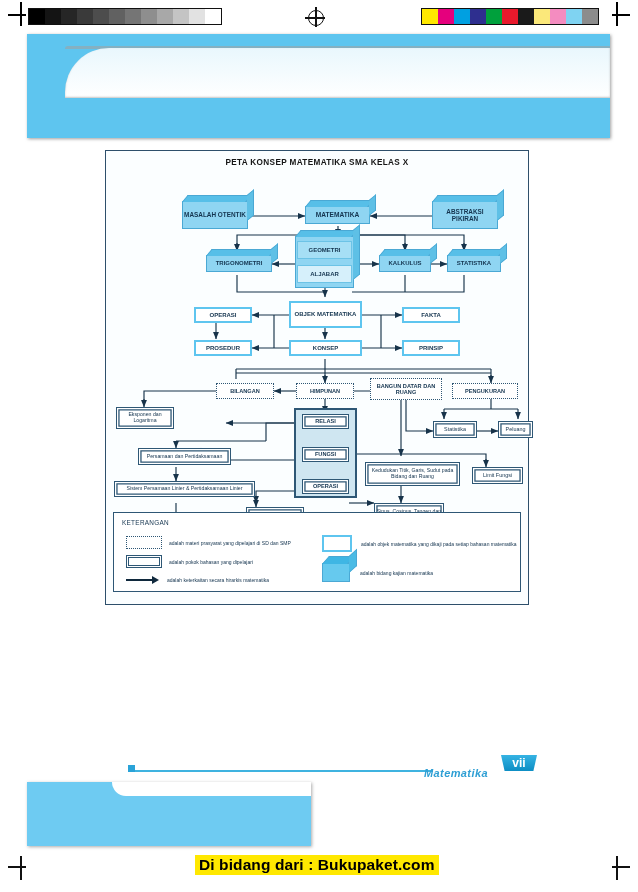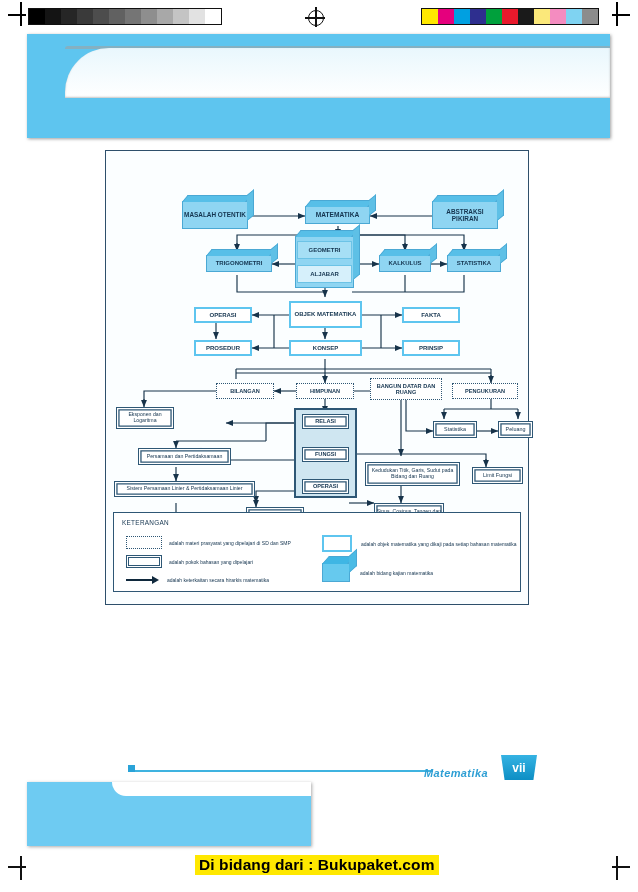--- a/index.html
+++ b/index.html
@@ -102,21 +102,21 @@
               background:#6ecbf2;box-shadow:1px 1px 3px rgba(90,90,90,.5);}
   .foot-step{position:absolute;left:112px;top:782px;width:199px;height:14px;
              background:#ffffff;border-bottom-left-radius:26px;}
   .foot-rule{position:absolute;left:133px;top:770px;width:300px;height:1.5px;
              background:#3fb3e0;}
   .foot-sq{position:absolute;left:128px;top:765px;width:7px;height:7px;
            background:#2aa3d8;}
   .foot-label{position:absolute;left:424px;top:767px;font-size:11px;
               font-style:italic;font-weight:bold;color:#2f9fd4;
               letter-spacing:.4px;}
-  .page-badge{position:absolute;left:501px;top:755px;width:36px;height:25px;
+  .page-badge{position:absolute;left:501px;top:755px;width:36px;height:16px;
               background:linear-gradient(#35b3e3,#0d8ec4);color:#fff;
               font-size:12px;font-weight:bold;display:flex;
               align-items:center;justify-content:center;
               clip-path:polygon(0 0,100% 0,90% 100%,10% 100%);
               box-shadow:1px 1px 2px rgba(60,60,60,.5);}
 
   .banner{position:absolute;left:195px;top:855px;
           background:#ffe800;color:#000;font-size:15.5px;font-weight:bold;
           padding:1px 4px;letter-spacing:.1px;}
 
@@ -158,20 +158,21 @@
       <i style="background: rgb(127, 211, 242);"></i>
       <i style="background: rgb(140, 140, 140);"></i>
     </div>
 </div>
 
 <div class="header-band"></div>
 <div class="header-white-cap"></div>
 <div class="header-white"></div>
 
 <div class="map-frame">
+  <div class="map-title">PETA KONSEP MATEMATIKA SMA KELAS X</div>
 
   <div class="canvas">
     <svg width="424" height="455">
       <defs>
         <marker id="ah" markerWidth="7" markerHeight="7" refX="6.2" refY="2.6" orient="auto">
           <path d="M0,0 L6.4,2.6 L0,5.2 z" fill="#17334a"></path>
         </marker>
       </defs>
       <g stroke="#17334a" stroke-width="1.15" fill="none" marker-end="url(#ah)">
 

